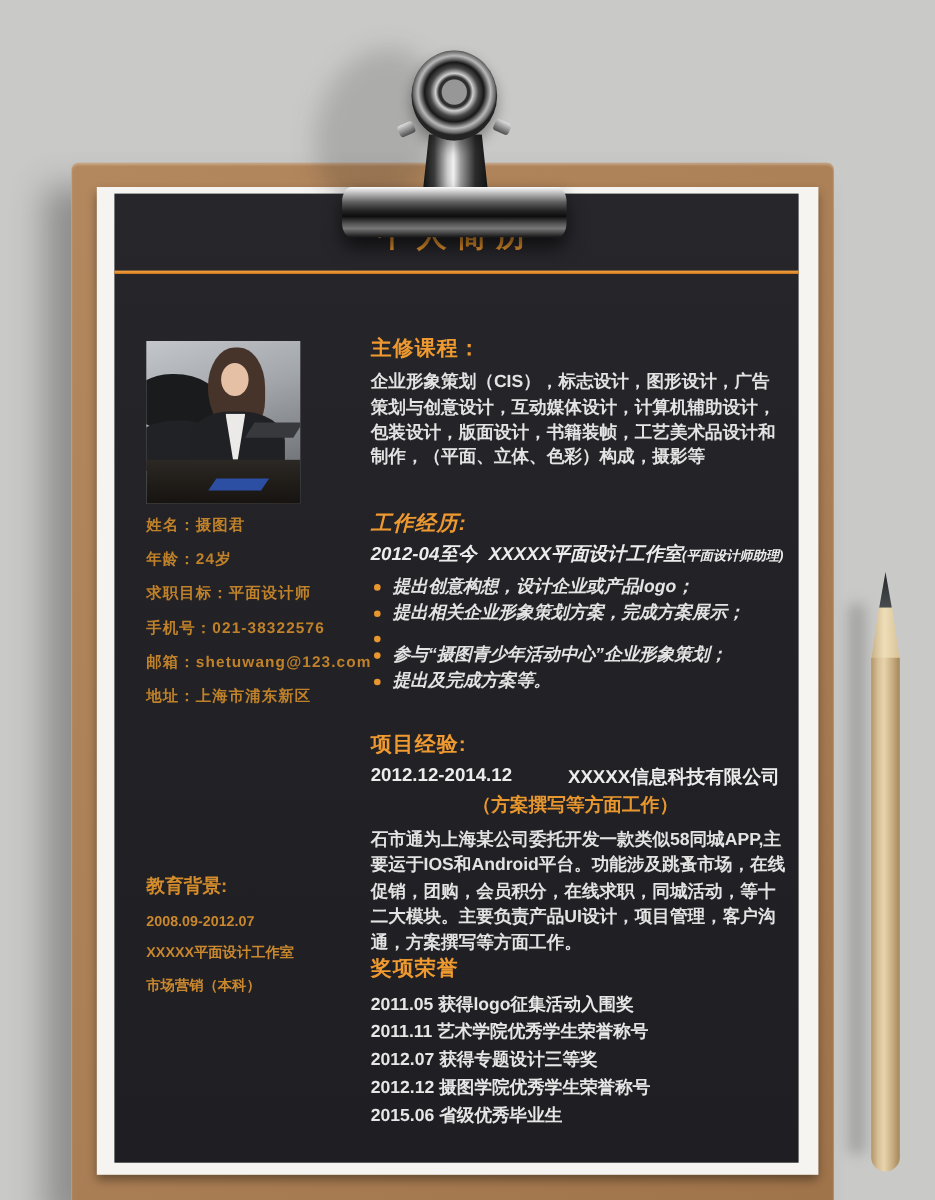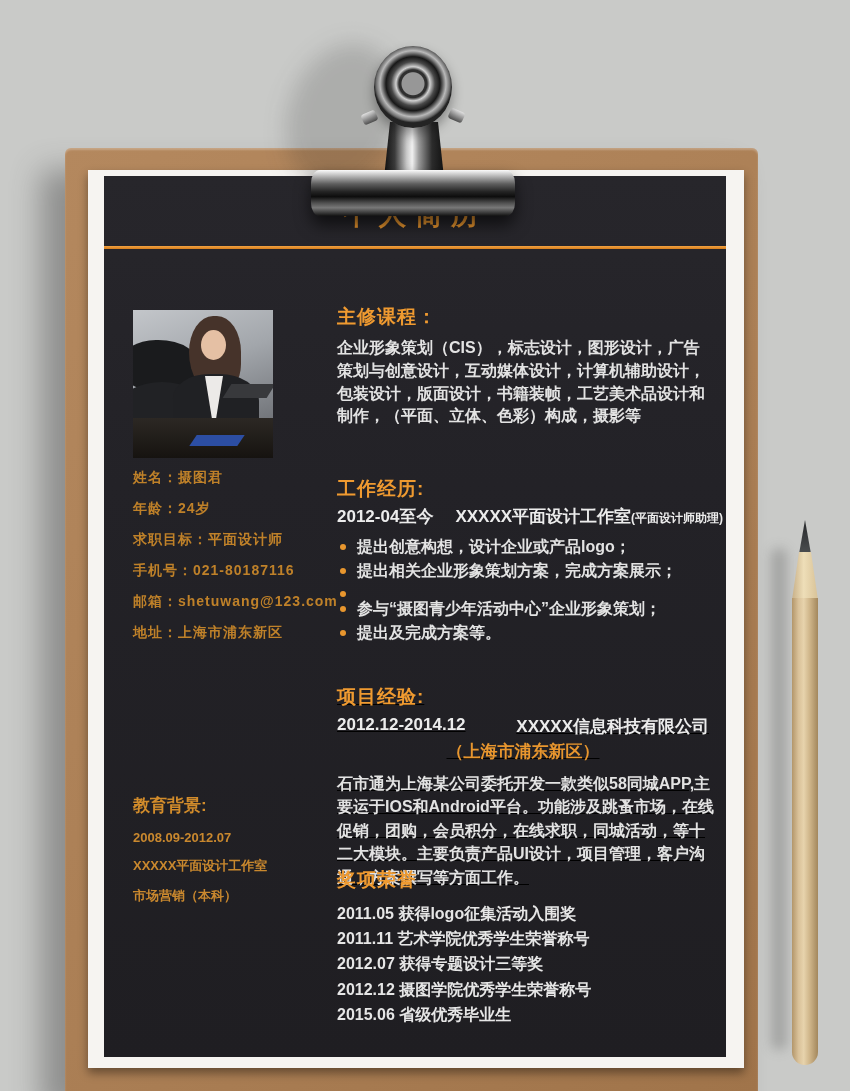--- a/index.html
+++ b/index.html
@@ -65,31 +65,31 @@
   .edu-h { font-size:17px; font-weight:bold; color:#d28c2b; margin-bottom:13px; }
   .edu-line { font-size:13px; font-weight:bold; color:#c9882e; margin-bottom:12px; }
 
   .sec { position:absolute; left:233px; width:378px; }
   .sec h2 { font-size:19px; font-weight:bold; color:#ef9a30; letter-spacing:1px; }
   .body-txt { font-size:16px; font-weight:600; color:#e3e3e3; line-height:22.8px; }
 
   .sec-courses { top:128px; }
   .sec-courses h2 { margin-bottom:7px; }
 
-  .sec-work { top:300px; }
+  .sec-work { top:287px;font-style:italic; }
   .work-line { margin-top:3px; font-size:17px; font-weight:bold; color:#ececec; white-space:nowrap; }
-  .wl-period { margin-right:22px; }
+  .wl-period { margin-right:11px; }
   .wl-role { font-size:12px; font-weight:600; }
   .bullets { list-style:none; margin-top:7px; }
   .bullets li { display:flex; align-items:flex-start; line-height:23.6px; }
   .dot { flex:none; width:6px; height:6px; border-radius:50%;
     background:#e8962e; margin:9px 11px 0 3px; }
   .bullets .body-txt { line-height:23.6px; }
 
-  .sec-project { top:508px;text-decoration:underline; }
+  .sec-project { top:488px; }
   .proj-row { display:flex; justify-content:space-between; width:372px;
     margin-top:5px; font-size:17px; font-weight:bold; color:#ececec; }
   .proj-sub { width:372px; text-align:center; margin-top:2px;
     font-size:17px; font-weight:bold; color:#e8962e; }
   .sec-project .body-txt { margin-top:9px; line-height:23.4px; }
 
   .sec-awards { top:691px; }
   .sec-awards h2 { margin-bottom:8px; }
   .award { font-size:16px; font-weight:600; color:#e6e6e6; line-height:25.2px; }
 
@@ -150,21 +150,21 @@
           <div class="ph-shirt"></div>
           <div class="ph-keyboard"></div>
           <div class="ph-desk"></div>
           <div class="ph-folder"></div>
         </div>
 
         <ul class="info">
           <li>姓名：摄图君</li>
           <li>年龄：24岁</li>
           <li>求职目标：平面设计师</li>
-          <li>手机号：021-80187116</li>
+          <li>手机号：021-38322576</li>
           <li>邮箱：shetuwang@123.com</li>
           <li>地址：上海市浦东新区</li>
         </ul>
 
         <div class="edu">
           <div class="edu-h">教育背景:</div>
           <div class="edu-line">2008.09-2012.07</div>
           <div class="edu-line">XXXXX平面设计工作室</div>
           <div class="edu-line">市场营销（本科）</div>
         </div>
@@ -201,21 +201,21 @@
               </li>
           </ul>
         </section>
 
         <section class="sec sec-project">
           <h2>项目经验:</h2>
           <div class="proj-row">
             <span>2012.12-2014.12</span>
             <span>XXXXX信息科技有限公司</span>
           </div>
-          <div class="proj-sub">（上海市浦东新区）</div>
+          <div class="proj-sub">（方案撰写等方面工作）</div>
           <p class="body-txt">石市通为上海某公司委托开发一款类似58同城APP,主要运于IOS和Android平台。功能涉及跳蚤市场，在线促销，团购，会员积分，在线求职，同城活动，等十二大模块。主要负责产品UI设计，项目管理，客户沟通，方案撰写等方面工作。</p>
         </section>
 
         <section class="sec sec-awards">
           <h2>奖项荣誉</h2>
           <div class="award">2011.05 获得logo征集活动入围奖</div>
           <div class="award">2011.11 艺术学院优秀学生荣誉称号</div>
           <div class="award">2012.07 获得专题设计三等奖</div>
           <div class="award">2012.12 摄图学院优秀学生荣誉称号</div>
           <div class="award">2015.06 省级优秀毕业生</div>

